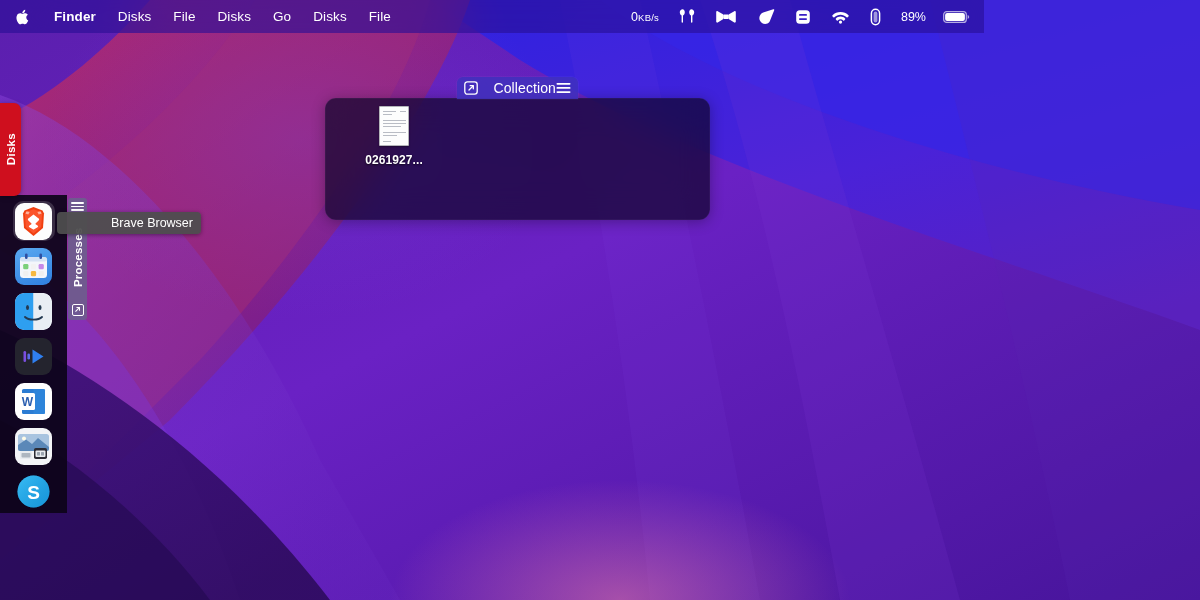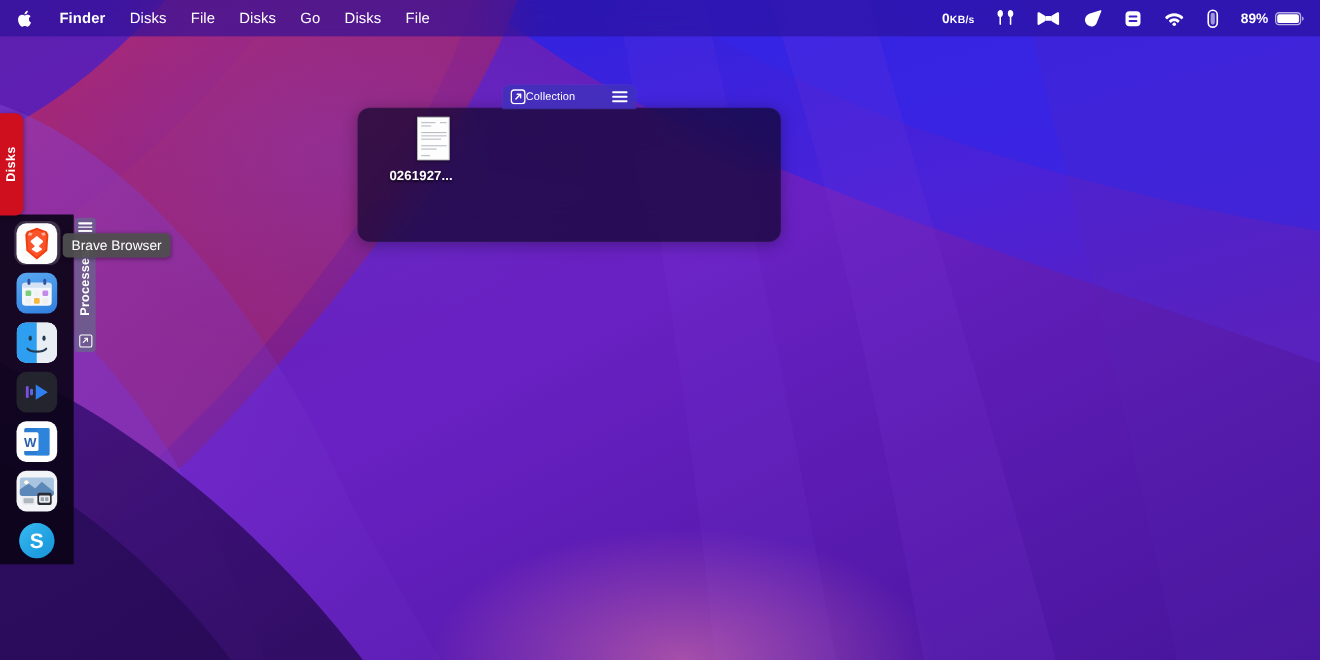--- a/index.html
+++ b/index.html
@@ -10,63 +10,63 @@
     position:relative;
     -webkit-font-smoothing:antialiased;
   }
 
   
   #wallpaper { position:absolute; inset:0; overflow:hidden; background:#4b18a6; }
   #wallpaper svg { position:absolute; inset:0; width:1200px; height:600px; display:block; }
 
   
   #menubar {
-    position:absolute; top:0; left:0; width:1200px; height:33px;
+    position:absolute; top:0; left:0; width:984px; height:33px;
     background:rgba(40,14,150,0.62);
     backdrop-filter:blur(24px);
     display:flex; align-items:center;
     color:#fff; z-index:60;
   }
   #menubar-left { display:flex; align-items:center; height:100%; padding-left:12px; }
   .apple-logo { width:18px; height:22px; margin-right:13px; display:flex; align-items:center; justify-content:center; }
   .menu-item {
     font-size:13.5px; color:#fff; padding:2px 11px; line-height:18px;
     white-space:nowrap; letter-spacing:0.1px;
   }
   .menu-item.bold { font-weight:bold; }
   #menubar-right {
     margin-left:auto; display:flex; align-items:center; height:100%;
     padding-right:12px; gap:0px;
   }
-  .status-item { display:flex; align-items:center; justify-content:center; padding:0 10px; height:100%;font-weight:bold; }
+  .status-item { display:flex; align-items:center; justify-content:center; padding:0 10px; height:100%; }
   .netspeed { font-size:12.5px; letter-spacing:0.2px; }
   .netspeed .unit { font-size:9.5px; }
-  .batt-pct { font-size:12.5px; padding-right:6px; }
+  .batt-pct { font-size:12.5px; padding-right:17px; }
 
   
   #collection-titlebar {
     position:absolute; left:457px; top:77px; width:121px; height:22px;
     background:rgba(63,50,190,0.80);
     backdrop-filter:blur(14px);
     border-radius:6px 6px 0 0;
     display:flex; align-items:center; justify-content:space-between;
     padding:0 7px; z-index:40;
     box-shadow:0 0 0 0.5px rgba(255,255,255,0.07);
   }
-  #collection-title { font-size:10px; color:#fff; letter-spacing:0.1px; flex:1; text-align:left; }
+  #collection-title { font-size:14px; color:#fff; letter-spacing:0.1px; flex:1; text-align:right; }
   #collection-panel {
     position:absolute; left:325px; top:98px; width:385px; height:122px;
     border-radius:11px;
     background:rgba(14,4,40,0.70);
     backdrop-filter:blur(16px);
     z-index:38;
     box-shadow:0 2px 14px rgba(0,0,0,0.30), inset 0 0 0 0.5px rgba(255,255,255,0.07);
     overflow:hidden;
   }
-  .collection-file { position:absolute; left:29px; top:8px; width:80px; cursor:default; }
+  .collection-file { position:absolute; left:29px; top:8px; width:80px; text-align:center; cursor:default; }
   .file-thumb {
     width:30px; height:40px; margin:0 auto;
     background:#fdfdfd; border:0.5px solid rgba(120,120,130,0.55);
     border-radius:1px; position:relative; overflow:hidden;
     box-shadow:0 1px 2px rgba(0,0,0,0.35);
   }
   .file-thumb .ln { position:absolute; background:#b9bcc4; height:1px; }
   .file-name {
     margin-top:7px; font-size:12px; font-weight:bold; color:#fff;
     text-shadow:0 1px 2px rgba(0,0,0,0.65); white-space:nowrap; letter-spacing:0.1px;
@@ -98,21 +98,21 @@
   .tab-hamb { width:13px; height:9px; display:flex; flex-direction:column; justify-content:space-between; }
   .tab-hamb i { display:block; height:1.6px; background:#fff; border-radius:1px; }
   .tab-expand { width:12px; height:12px; border:1.3px solid #fff; border-radius:2px; position:relative; }
 
   #brave-tooltip {
     position:absolute; left:57px; top:212px; height:22px;
     background:rgba(78,78,78,0.94); border-radius:4px;
     display:flex; align-items:center; padding:0 8px; z-index:52;
     box-shadow:0 1px 4px rgba(0,0,0,0.4);
   }
-  #brave-tooltip span { font-size:12.5px; color:#fff; white-space:nowrap; }
+  #brave-tooltip span { font-size:12.5px; color:#fff; white-space:nowrap;margin-left:46px; }
 
   
   #dock {
     position:absolute; left:0; top:195px; width:67px; height:318px;
     background:rgba(13,4,26,0.93); z-index:42;
     display:flex; flex-direction:column; align-items:center;
     padding-top:7px; gap:7px;
   }
   .dock-item { width:40px; height:38px; display:flex; align-items:center; justify-content:center; position:relative; }
   .dock-icon { width:37px; height:37px; border-radius:9px; position:relative; overflow:hidden; }

